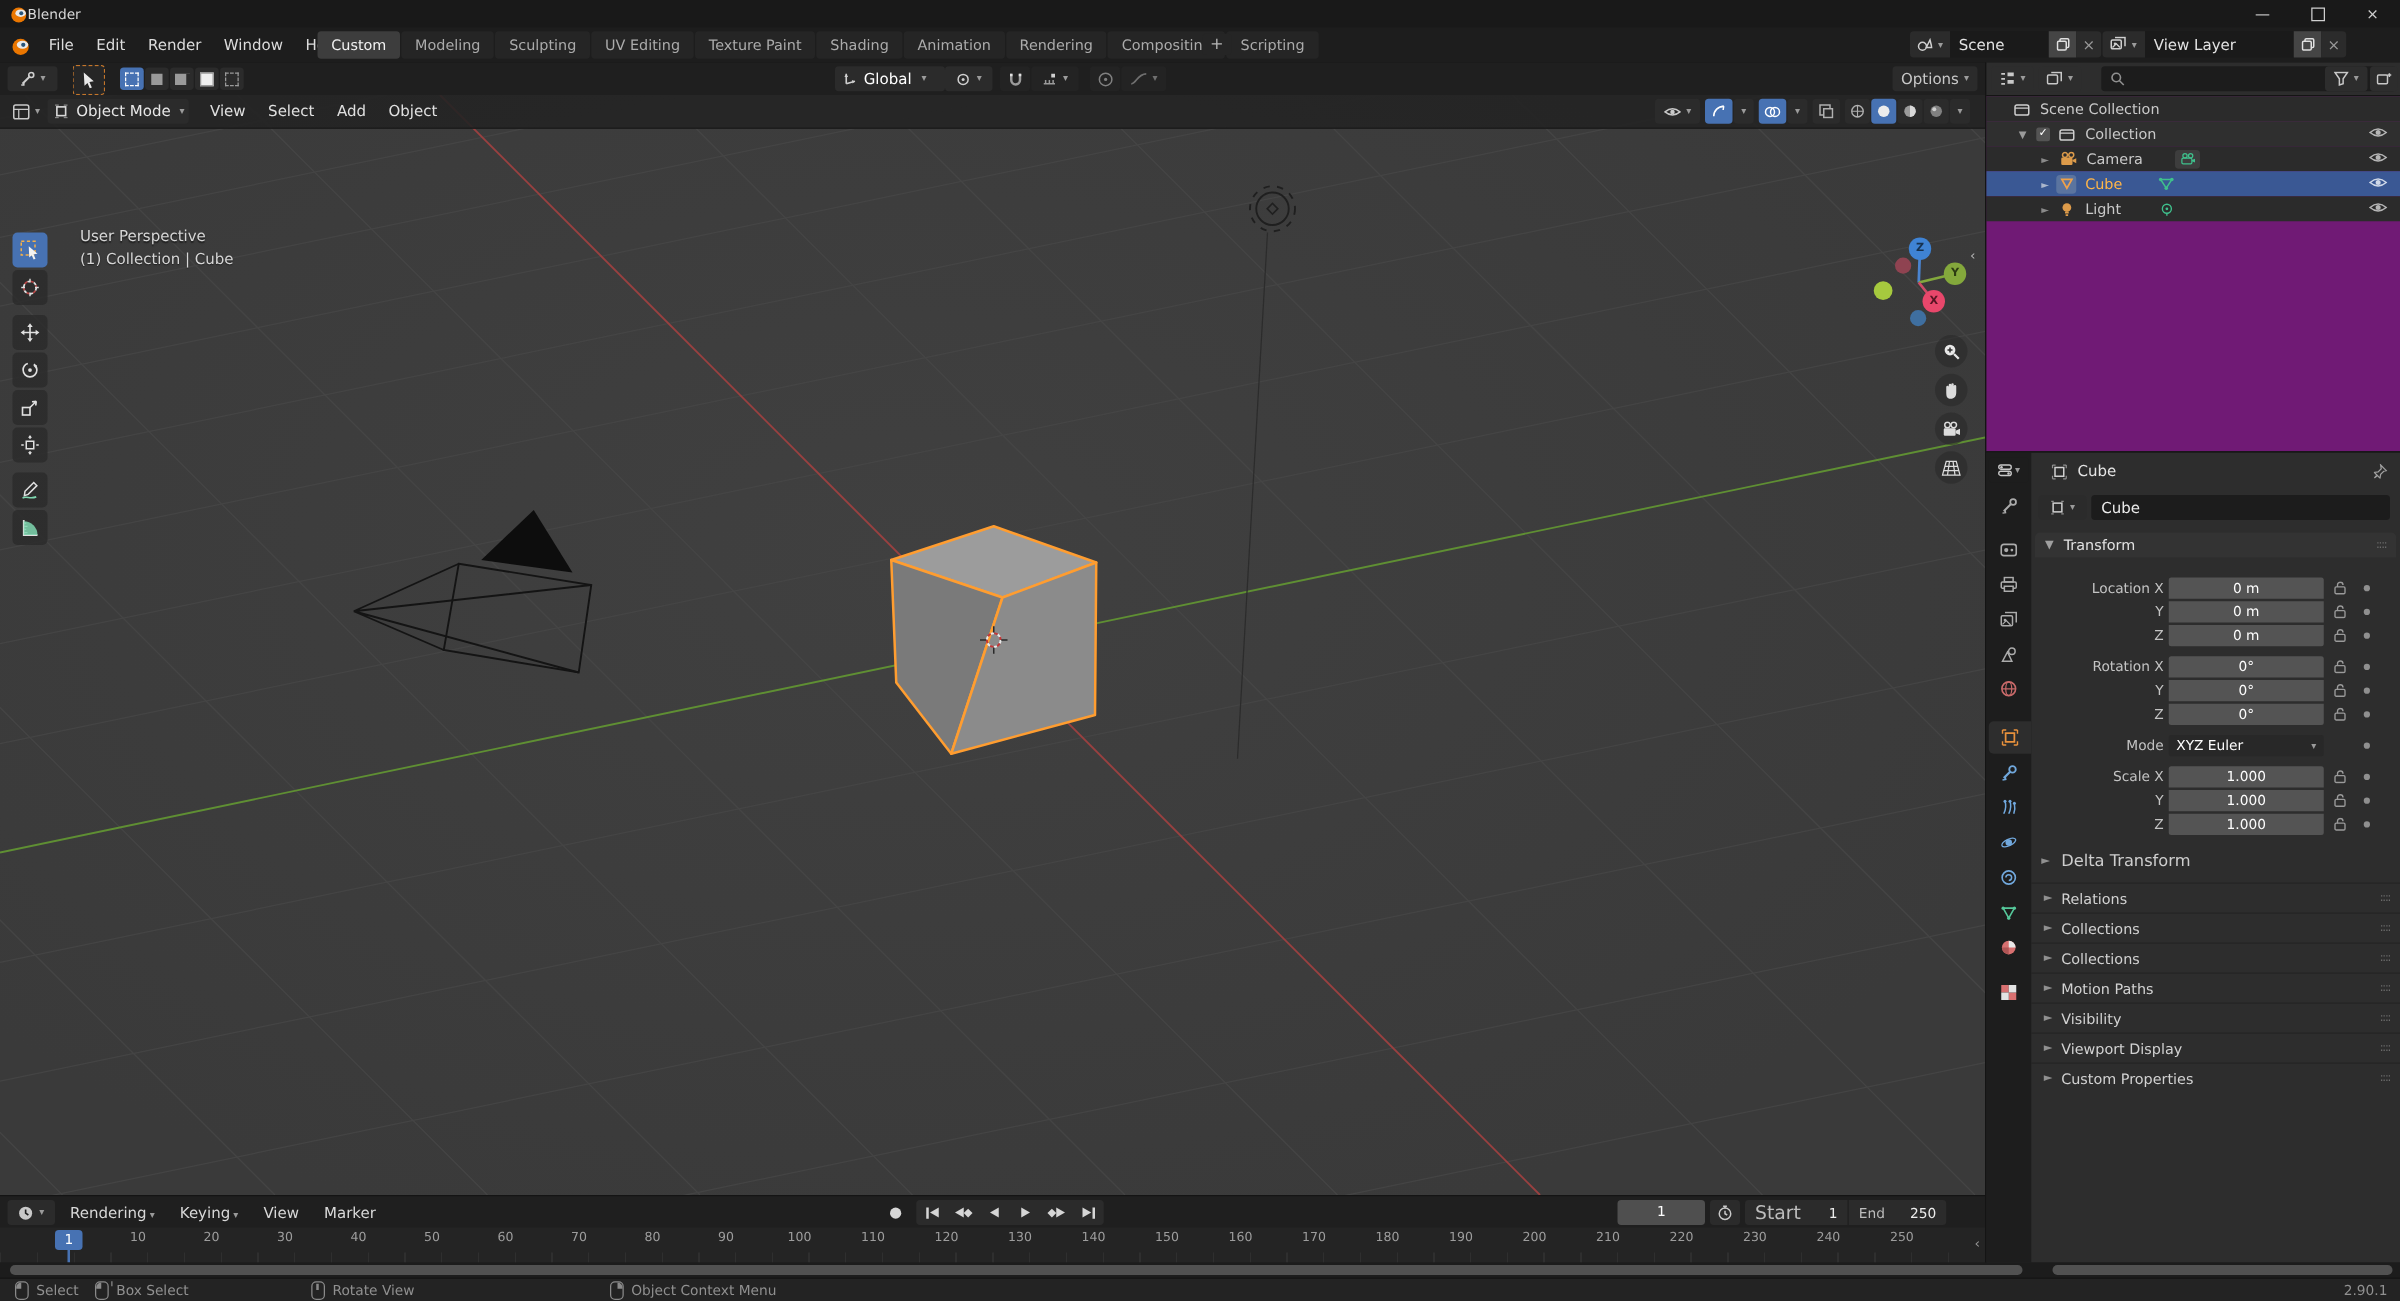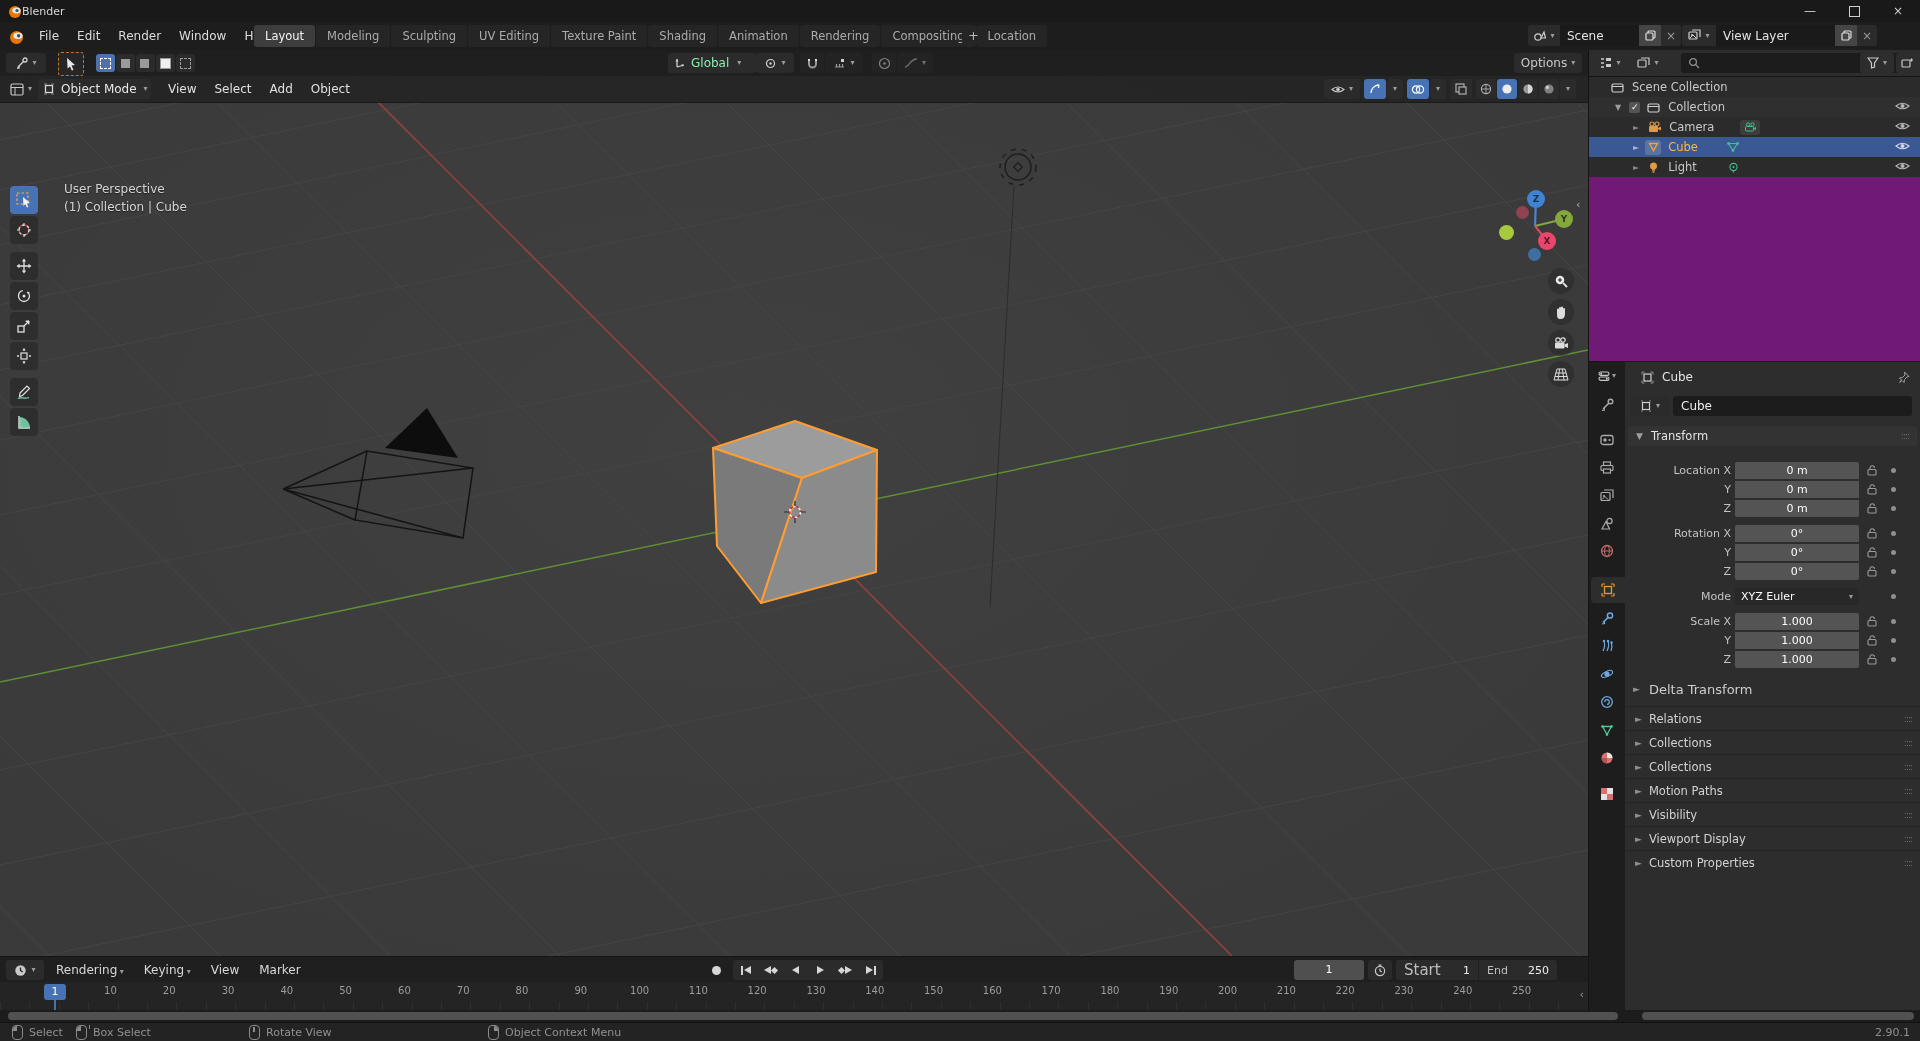--- a/index.html
+++ b/index.html
@@ -118,30 +118,30 @@
         </svg>
     </span>
     <div class="menus">
         <span>File</span>
         <span>Edit</span>
         <span>Render</span>
         <span>Window</span>
         <span>Help</span>
       </div>
     <div class="tabs">
-        <span>Layout</span>
+        <span>Custom</span>
         <span>Modeling</span>
         <span>Sculpting</span>
         <span>UV Editing</span>
         <span>Texture Paint</span>
         <span>Shading</span>
         <span>Animation</span>
         <span>Rendering</span>
         <span>Compositing</span>
-        <span>Location</span>
+        <span>Scripting</span>
       </div>
     <span class="plustab">+</span>
 
     <div class="idblock" style="left:1528px;">
       <div class="seg btn" style="width:32px;border-radius:3px 0 0 3px;">
         <svg width="13" height="13">
             <circle cx="5" cy="8" r="3.2" fill="none" stroke="#cfcfcf" stroke-width="1.2"></circle>
             <path d="M8 9 L11 3 L12.5 9 Z" fill="none" stroke="#cfcfcf" stroke-width="1.2"></path>
           </svg>
         <span class="car">▾</span>
@@ -211,21 +211,21 @@
         </div>
     </div>
 
     <div class="hbtn ab" style="left:668px;top:3px;width:82px;justify-content:flex-start;padding-left:6px;">
       <span>
           <svg width="12" height="12">
             <path d="M3 10 L3 2 M3 10 L10 8" stroke="#d0d0d0" stroke-width="1.3" fill="none"></path>
             <path d="M3 2 l-1.5 2.5 h3 Z M10 8 l-2.5 -1 0.6 2.8 Z" fill="#d0d0d0"></path>
           </svg>
         </span>
-      <span style="margin-left:5px;color:#86efac;">Global</span>
+      <span style="margin-left:5px;color:#ffffff;">Global</span>
       <span class="car" style="margin-left:8px;">▾</span>
     </div>
     <div class="hbtn ab" style="left:756px;top:3px;width:38px;">
       <svg width="13" height="13">
           <circle cx="6.5" cy="6.5" r="4" fill="none" stroke="#cfcfcf" stroke-width="1.2"></circle>
           <circle cx="6.5" cy="6.5" r="1.2" fill="#cfcfcf"></circle>
         </svg>
       <span class="car">▾</span>
     </div>
     <div class="hbtn ab" style="left:800px;top:3px;width:24px;background:#232323;">

